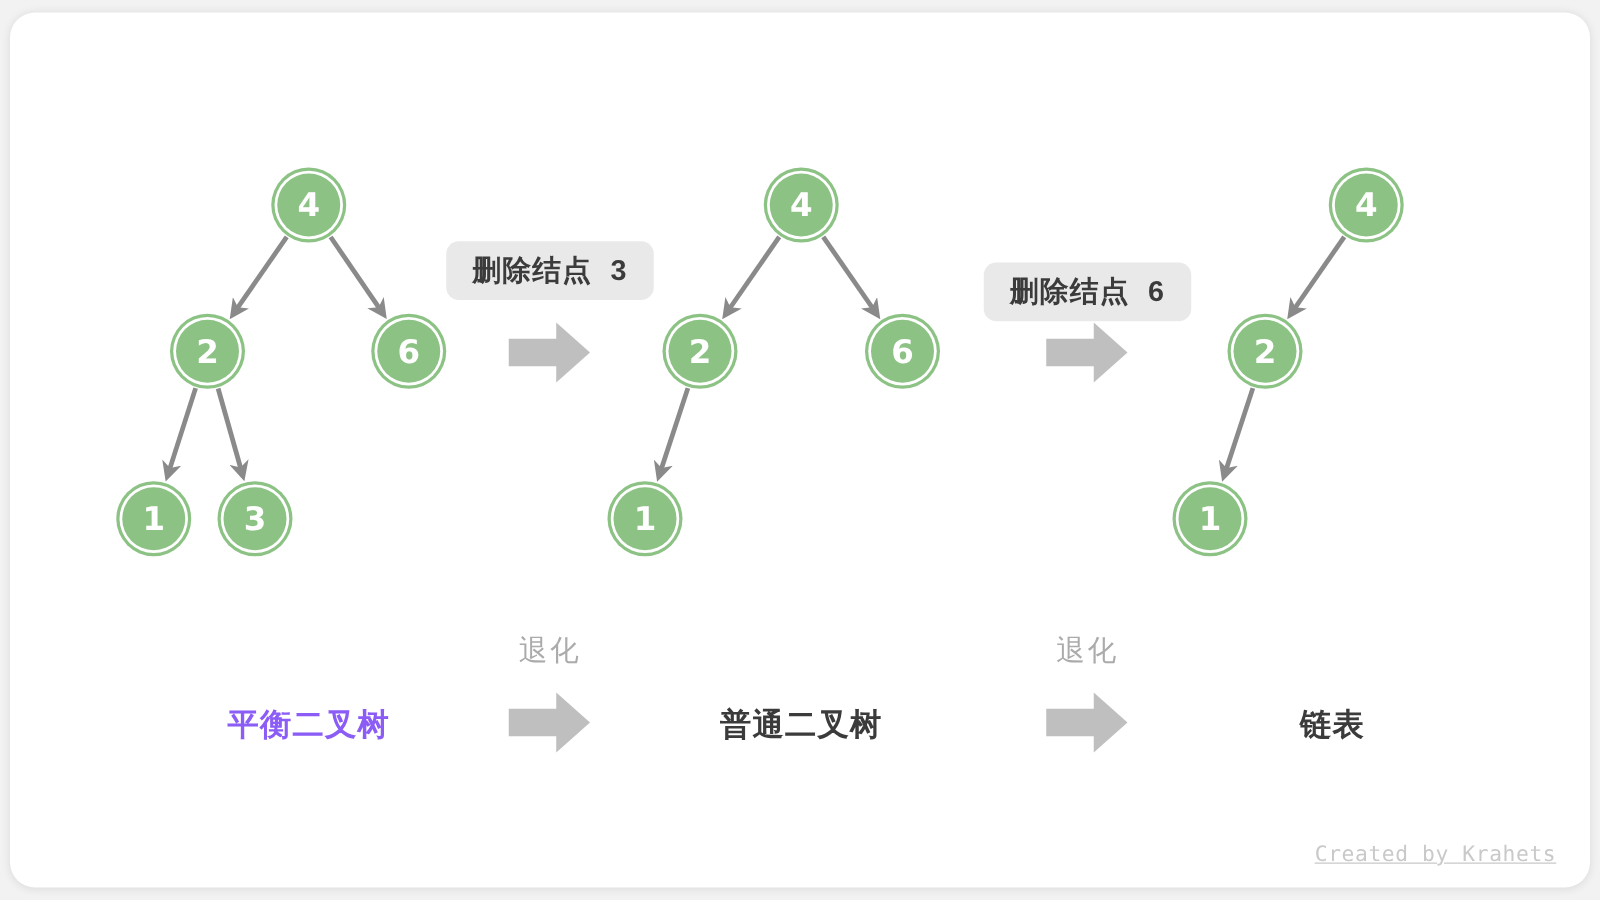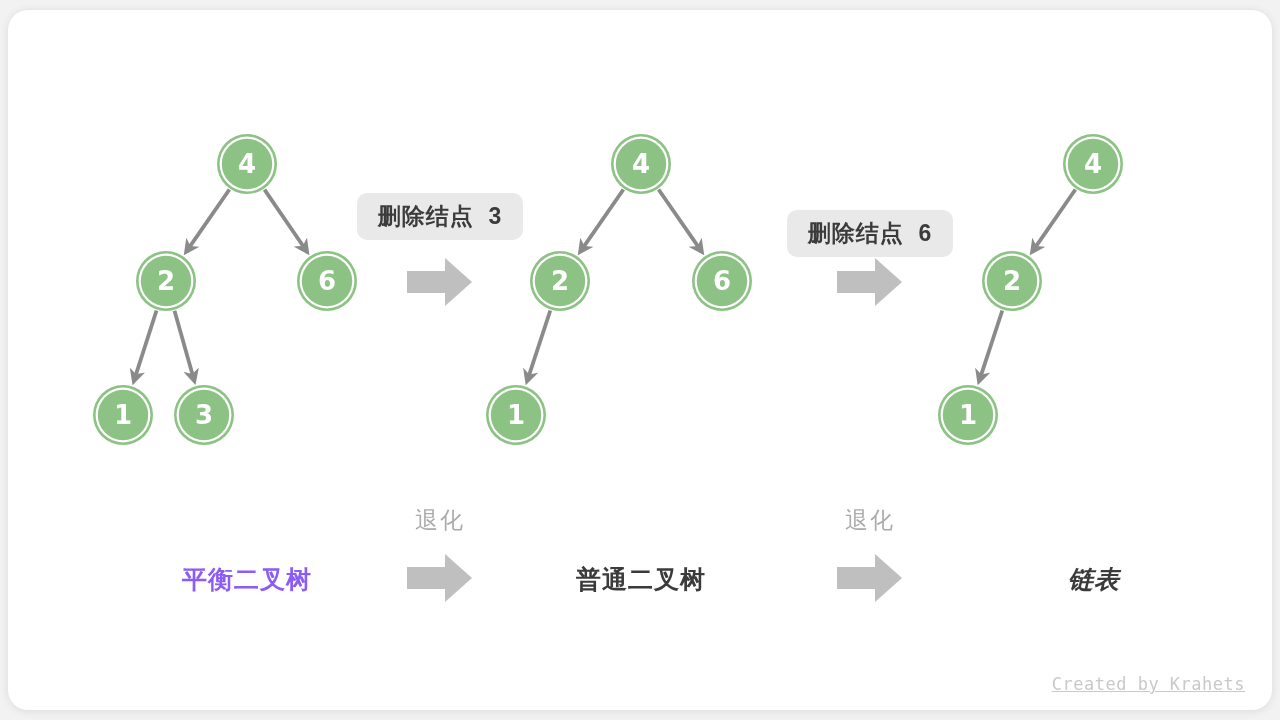--- a/index.html
+++ b/index.html
@@ -59,21 +59,21 @@
     width: 220px;
     top: 563px;
     color: #3b3b3b;
     font-size: 25px;
     font-weight: 700;
     text-align: center;
     letter-spacing: 1px;
   }
   .caption.c1 { left: 137px; }
   .caption.c2 { left: 531px; }
-  .caption.c3 { left: 984px; font-style: italic; }
+  .caption.c3 { left: 956px; }
   .watermark {
     position: absolute;
     right: 35px;
     top: 674px;
     color: #c9c9c9;
     font-family: "DejaVu Sans Mono", monospace;
     font-size: 17px;
     letter-spacing: 0.5px;
   }
 </style>

